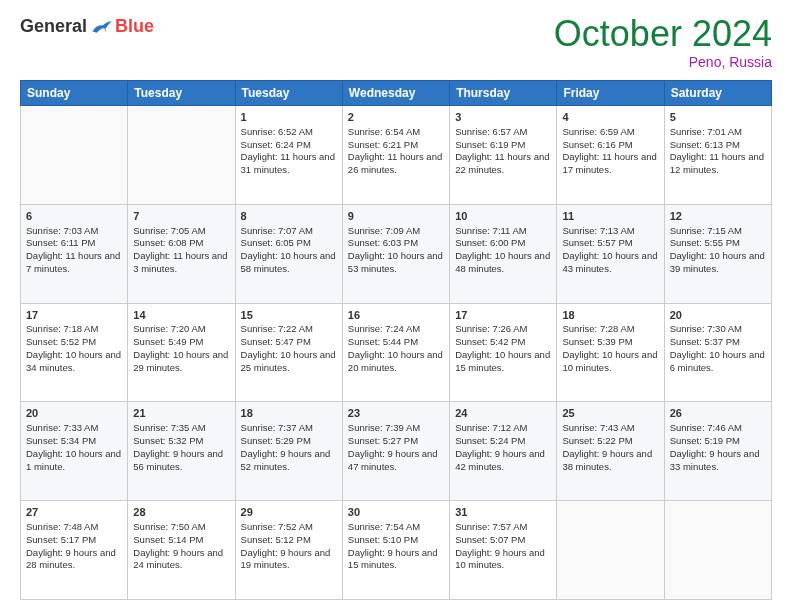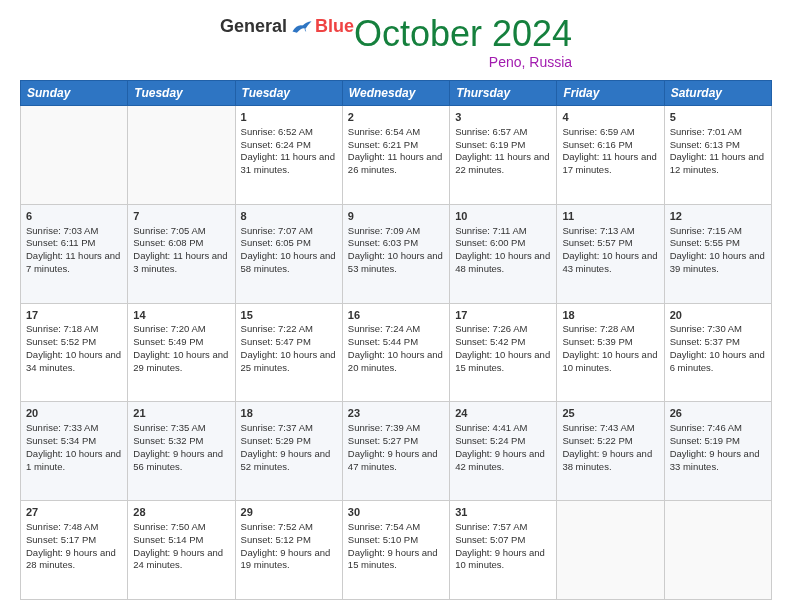--- a/index.html
+++ b/index.html
@@ -12,21 +12,21 @@
     }
     .page {
       width: 792px;
       height: 612px;
       padding: 16px 20px 12px 20px;
       display: flex;
       flex-direction: column;
     }
     .header {
       display: flex;
-      justify-content: center;
+      justify-content: space-between;
       align-items: flex-start;
       margin-bottom: 10px;
     }
     .logo {
       display: flex;
       flex-direction: column;
       align-items: flex-start;
     }
     .logo-text {
       display: flex;
@@ -70,21 +70,20 @@
       table-layout: fixed;
     }
     .calendar th {
       background-color: #2e75c3;
       color: #fff;
       text-align: left;
       padding: 5px 6px;
       font-size: 12px;
       font-weight: bold;
       border: 1px solid #2060a8;
-      font-style: italic;
     }
     .calendar td {
       border: 1px solid #ccc;
       vertical-align: top;
       padding: 4px 5px;
       font-size: 9.5px;
       color: #333;
       line-height: 1.35;
       background: #fff;
     }
@@ -163,21 +162,21 @@
           <td><span class="day-num">16</span><span>Sunrise: 7:24 AM</span><br><span>Sunset: 5:44 PM</span><br><span>Daylight: 10 hours and 20 minutes.</span></td>
           <td><span class="day-num">17</span><span>Sunrise: 7:26 AM</span><br><span>Sunset: 5:42 PM</span><br><span>Daylight: 10 hours and 15 minutes.</span></td>
           <td><span class="day-num">18</span><span>Sunrise: 7:28 AM</span><br><span>Sunset: 5:39 PM</span><br><span>Daylight: 10 hours and 10 minutes.</span></td>
           <td><span class="day-num">20</span><span>Sunrise: 7:30 AM</span><br><span>Sunset: 5:37 PM</span><br><span>Daylight: 10 hours and 6 minutes.</span></td>
         </tr>
         <tr>
           <td><span class="day-num">20</span><span>Sunrise: 7:33 AM</span><br><span>Sunset: 5:34 PM</span><br><span>Daylight: 10 hours and 1 minute.</span></td>
           <td><span class="day-num">21</span><span>Sunrise: 7:35 AM</span><br><span>Sunset: 5:32 PM</span><br><span>Daylight: 9 hours and 56 minutes.</span></td>
           <td><span class="day-num">18</span><span>Sunrise: 7:37 AM</span><br><span>Sunset: 5:29 PM</span><br><span>Daylight: 9 hours and 52 minutes.</span></td>
           <td><span class="day-num">23</span><span>Sunrise: 7:39 AM</span><br><span>Sunset: 5:27 PM</span><br><span>Daylight: 9 hours and 47 minutes.</span></td>
-          <td><span class="day-num">24</span><span>Sunrise: 4:41 AM</span><br><span>Sunset: 5:24 PM</span><br><span>Daylight: 9 hours and 42 minutes.</span></td>
+          <td><span class="day-num">24</span><span>Sunrise: 7:12 AM</span><br><span>Sunset: 5:24 PM</span><br><span>Daylight: 9 hours and 42 minutes.</span></td>
           <td><span class="day-num">25</span><span>Sunrise: 7:43 AM</span><br><span>Sunset: 5:22 PM</span><br><span>Daylight: 9 hours and 38 minutes.</span></td>
           <td><span class="day-num">26</span><span>Sunrise: 7:46 AM</span><br><span>Sunset: 5:19 PM</span><br><span>Daylight: 9 hours and 33 minutes.</span></td>
         </tr>
         <tr>
           <td><span class="day-num">27</span><span>Sunrise: 7:48 AM</span><br><span>Sunset: 5:17 PM</span><br><span>Daylight: 9 hours and 28 minutes.</span></td>
           <td><span class="day-num">28</span><span>Sunrise: 7:50 AM</span><br><span>Sunset: 5:14 PM</span><br><span>Daylight: 9 hours and 24 minutes.</span></td>
           <td><span class="day-num">29</span><span>Sunrise: 7:52 AM</span><br><span>Sunset: 5:12 PM</span><br><span>Daylight: 9 hours and 19 minutes.</span></td>
           <td><span class="day-num">30</span><span>Sunrise: 7:54 AM</span><br><span>Sunset: 5:10 PM</span><br><span>Daylight: 9 hours and 15 minutes.</span></td>
           <td><span class="day-num">31</span><span>Sunrise: 7:57 AM</span><br><span>Sunset: 5:07 PM</span><br><span>Daylight: 9 hours and 10 minutes.</span></td>
           <td class="empty"></td>

